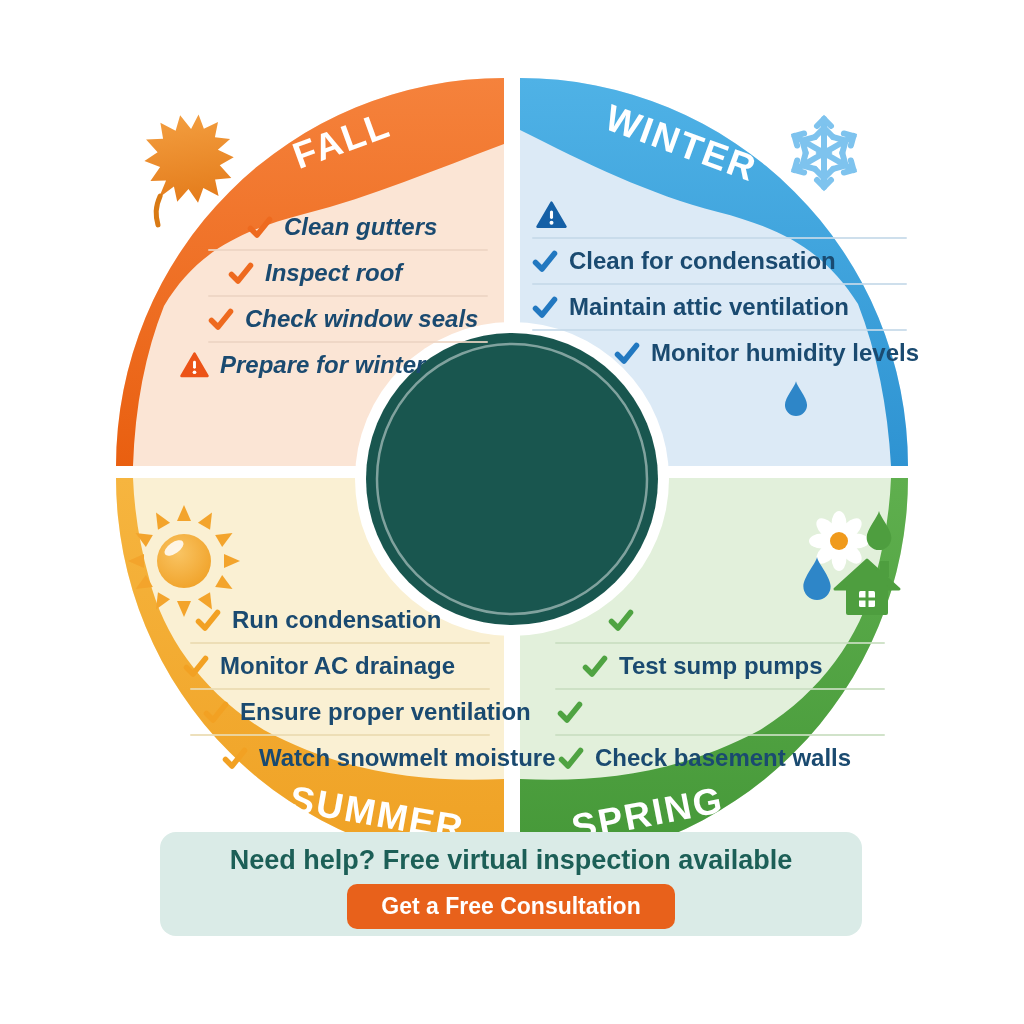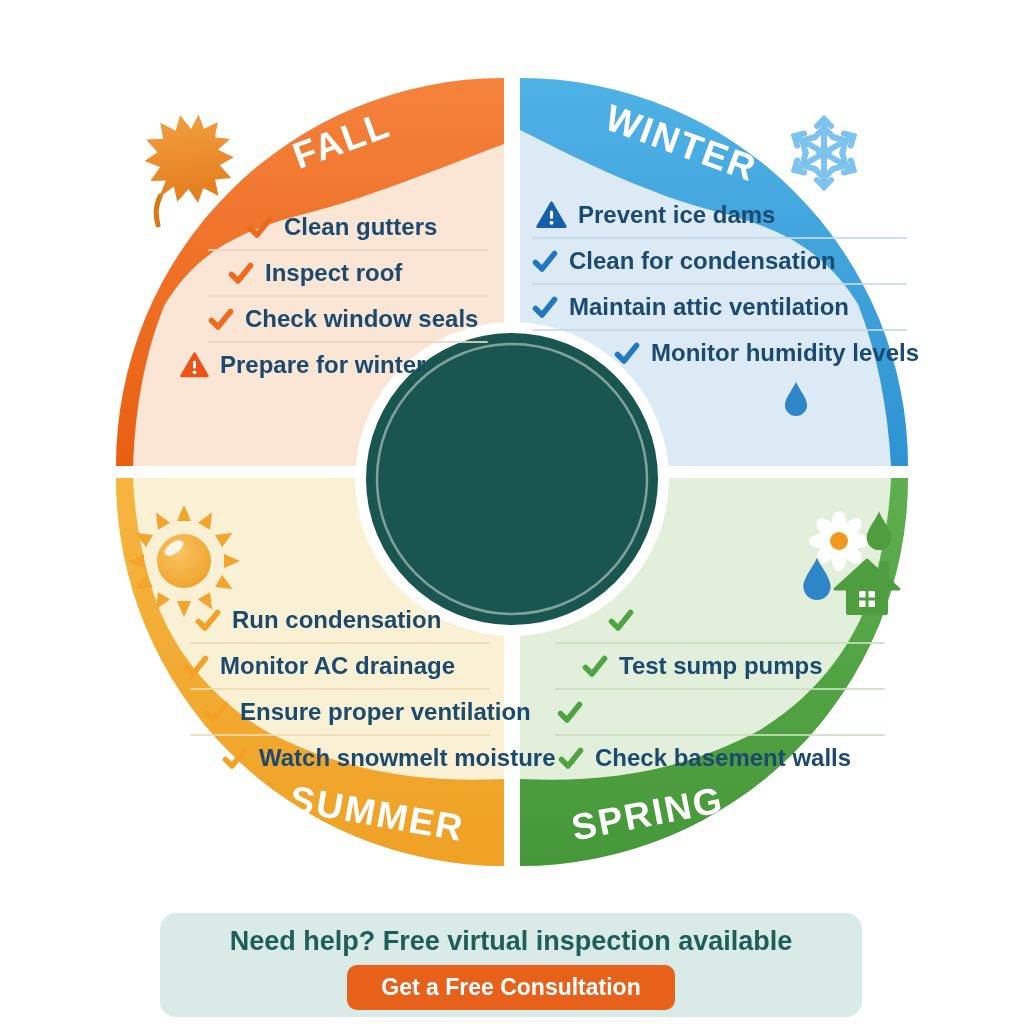--- a/index.html
+++ b/index.html
@@ -31,21 +31,21 @@
   .spring .divider { width:330px; margin-left:0;    background:#C9DEC1; }
 
   .center-text {
     position:absolute; left:332px; top:396px; width:360px;
     text-align:center; color:#ffffff;
   }
   .ct1, .ct2 { font-size:38px; font-weight:bold; line-height:44px; }
   .ct3 { font-size:29px; font-weight:bold; line-height:40px; margin-top:4px; }
 
   .footer {
-    position:absolute; left:160px; top:913px; width:702px; height:104px;
+    position:absolute; left:160px; top:832px; width:702px; height:104px;
     background:#DAEBE7; border-radius:16px; text-align:center;
   }
   .footer-text { padding-top:13px; font-size:27px; font-weight:bold; color:#1C5F57; }
   .cta {
     display:inline-block; margin-top:8px; padding:9px 34px;
     background:#E8611B; color:#fff; font-size:23px; font-weight:bold;
     border:none; border-radius:10px; cursor:pointer;
     font-family:"Liberation Sans", sans-serif;
   }
 </style>
@@ -174,21 +174,21 @@
 
     <g transform="translate(867,585)">
       <rect x="13" y="-24" width="9" height="16" fill="#4E9E3F"></rect>
       <path d="M-32 4 L0 -25 L32 4 Z" fill="#4E9E3F" stroke="#4E9E3F" stroke-width="3" stroke-linejoin="round"></path>
       <rect x="-21" y="0" width="42" height="30" rx="2" fill="#4E9E3F"></rect>
       <rect x="-8" y="6" width="16" height="16" rx="1.5" fill="#ffffff"></rect>
       <path d="M0 6 L0 22 M-8 14 L8 14" stroke="#4E9E3F" stroke-width="3"></path>
     </g>
   </svg>
 
-  <div class="items fall" style="left:180px; top:210px;">
+  <div class="items fall" style="left:180px; top:210px;font-style:italic;">
     <div class="row" style="margin-left:67px">
       <span class="ic chk">
           <svg viewBox="0 0 26 26" width="26" height="26">
             <path d="M3.5 14.5 L10 21 L22.5 5.5" fill="none" stroke="currentColor" stroke-width="5.5" stroke-linecap="round" stroke-linejoin="round"></path>
           </svg>
         </span>
       <span class="txt">Clean gutters</span>
     </div>
     <div class="divider"></div>
     <div class="row" style="margin-left:48px">
@@ -223,21 +223,20 @@
 
   <div class="items winter" style="left:528px; top:198px;">
     <div class="row" style="margin-left:8px">
       <span class="ic warn">
           <svg viewBox="0 0 28 25" width="31" height="28">
             <path d="M14 1.5 L26.5 23 L1.5 23 Z" fill="currentColor" stroke="currentColor" stroke-width="2.5" stroke-linejoin="round"></path>
             <rect x="12.6" y="8.5" width="2.8" height="7.5" rx="1.4" fill="#fff"></rect>
             <circle cx="14" cy="19.5" r="1.8" fill="#fff"></circle>
           </svg>
         </span>
-      <span class="txt">Prevent ice dams</span>
     </div>
     <div class="divider"></div>
     <div class="row" style="margin-left:4px">
       <span class="ic chk">
           <svg viewBox="0 0 26 26" width="26" height="26">
             <path d="M3.5 14.5 L10 21 L22.5 5.5" fill="none" stroke="currentColor" stroke-width="5.5" stroke-linecap="round" stroke-linejoin="round"></path>
           </svg>
         </span>
       <span class="txt">Clean for condensation</span>
     </div>

